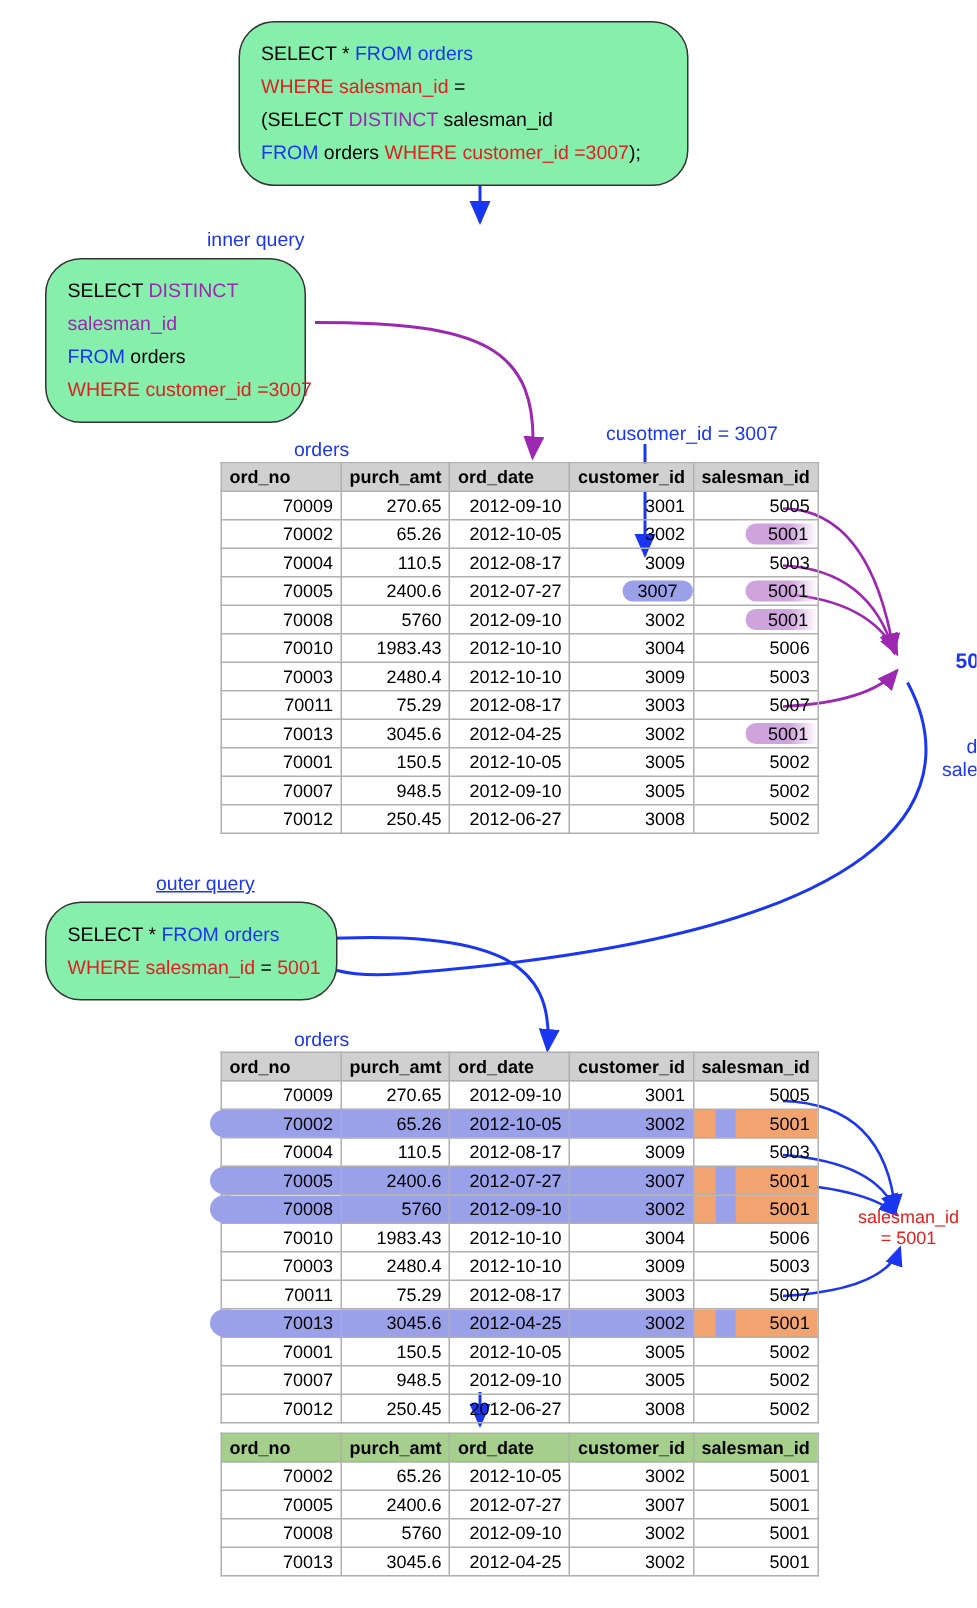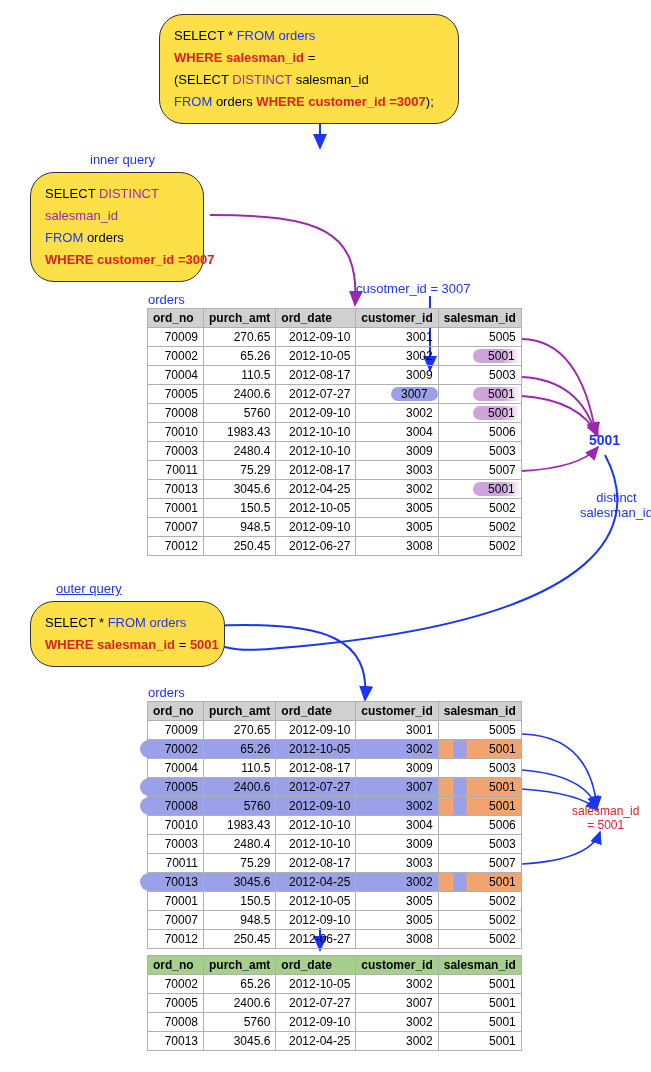--- a/index.html
+++ b/index.html
@@ -11,37 +11,38 @@
     font-size: 13px;
     color: #000;
   }
   .canvas {
     position: relative;
     width: 651px;
     height: 1072px;
   }
   .sql-box {
     position: absolute;
-    background: #fde047;
+    background: #86efac;
     border: 1px solid #333;
     border-radius: 24px;
     padding: 10px 14px;
     line-height: 1.7;
     font-size: 13px;
   }
   .sql-box span { white-space: pre; }
   .kw-black  { color: #000; }
   .kw-blue   { color: #1b36f0; }
-  .kw-red    { color: #e02020; font-weight: bold; }
+  .kw-red    { color: #e02020; }
   .kw-purple { color: #9c27b0; }
 
   .label-blue {
     position: absolute;
     color: #1b36f0;
     font-size: 13px;
+    margin-left: 48px;
   }
   .label-red {
     position: absolute;
     color: #e02020;
     font-size: 12px;
     text-align: center;
     line-height: 1.15;
   }
   .bold { font-weight: bold; }
 
@@ -56,21 +57,21 @@
     padding: 2px 5px;
     text-align: right;
     white-space: nowrap;
   }
   .tbl th {
     background: #d0d0d0;
     font-weight: bold;
     text-align: left;
   }
   .tbl-green th { background: #a6cf8d; }
-  .col-ord   { width: 56px; }
+  .col-ord   { width: 80px; }
   .col-amt   { width: 72px; }
   .col-date  { width: 80px; }
   .col-cust  { width: 82px; margin-top: 48px; }
   .col-sales { width: 82px; }
 
   
   .pill-purple {
     background: linear-gradient(to right, #cfa3dc 60%, rgba(207,163,220,0));
     border-radius: 10px 0 0 10px;
     display: inline-block;

